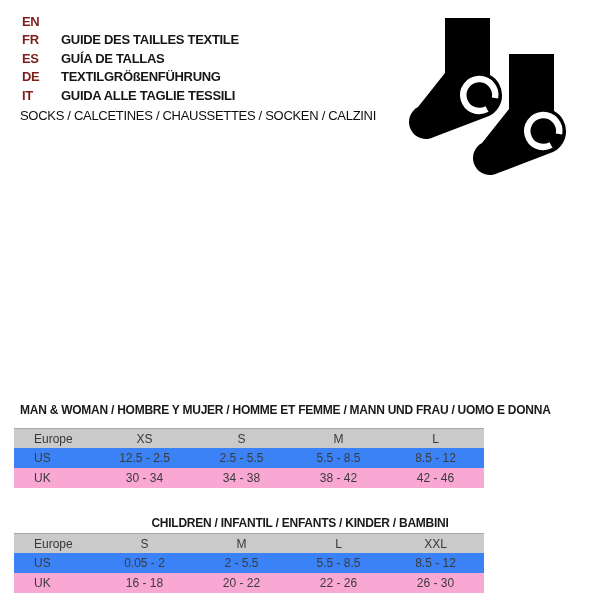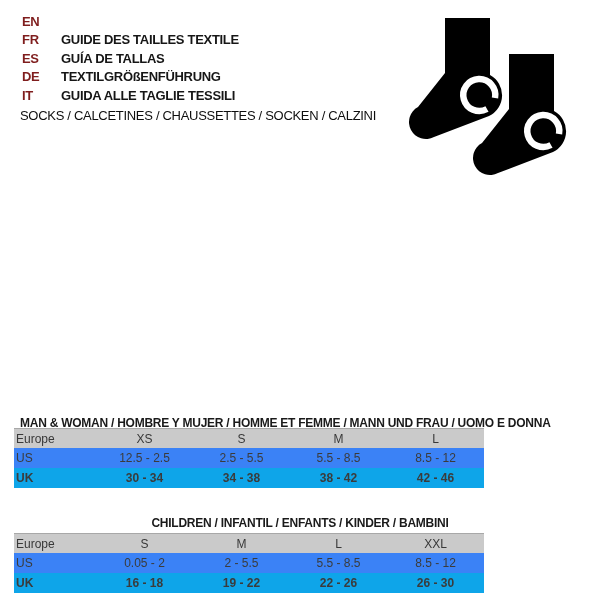--- a/index.html
+++ b/index.html
@@ -25,30 +25,30 @@
     letter-spacing:-0.3px;font-stretch:condensed;
   }
   
   .socks-svg{position:absolute;left:406px;top:12px;}
   
   .section-title{
     position:absolute;left:20px;width:560px;
     font-size:12px;font-weight:700;color:#1a1a1a;
     letter-spacing:-0.25px;font-stretch:condensed;
   }
-  .title-1{top:416px;}
+  .title-1{top:403px;}
   .title-2{top:516px;text-align:center;}
   .size-table{position:absolute;left:14px;width:470px;}
   .table-1{top:428px;}
   .table-2{top:533px;}
   .t-row{display:flex;height:20px;align-items:center;font-size:12px;color:#3b3b3b;}
   .t-head{background:#cacaca;border-top:1px solid #a8a8a8;box-sizing:border-box;color:#383838;}
   .r-us{background:#3b82f6;}
-  .r-uk{background:#0ea5e9;font-weight:bold;}
-  .c0{width:82px;padding-left:2px;box-sizing:border-box;text-align:left;}
+  .r-uk{background:#f9a8d4;}
+  .c0{width:82px;padding-left:20px;box-sizing:border-box;text-align:left;}
   .c{flex:1;text-align:center;}
 </style>
 </head>
 <body>
 
 <div class="lang-block">
   <div class="lang-row">
     <span class="lang-code">EN</span>
   </div>
   <div class="lang-row">
@@ -119,17 +119,17 @@
   <div class="t-row r-us">
     <span class="c0">US</span>
     <span class="c">0.05 - 2</span>
     <span class="c">2 - 5.5</span>
     <span class="c">5.5 - 8.5</span>
     <span class="c">8.5 - 12</span>
   </div>
   <div class="t-row r-uk">
     <span class="c0">UK</span>
     <span class="c">16 - 18</span>
-    <span class="c">19 - 22</span>
+    <span class="c">20 - 22</span>
     <span class="c">22 - 26</span>
     <span class="c">26 - 30</span>
   </div>
 </div>
 
 </body></html>

